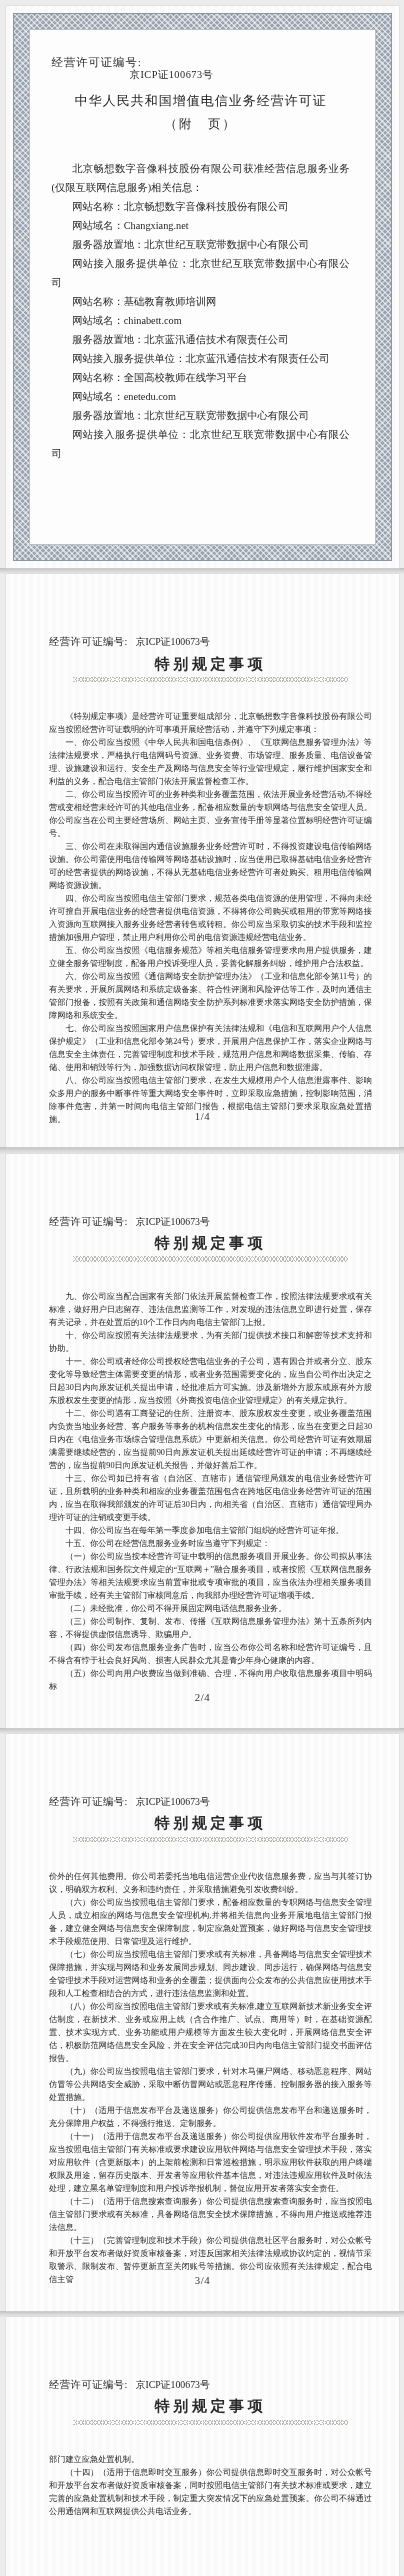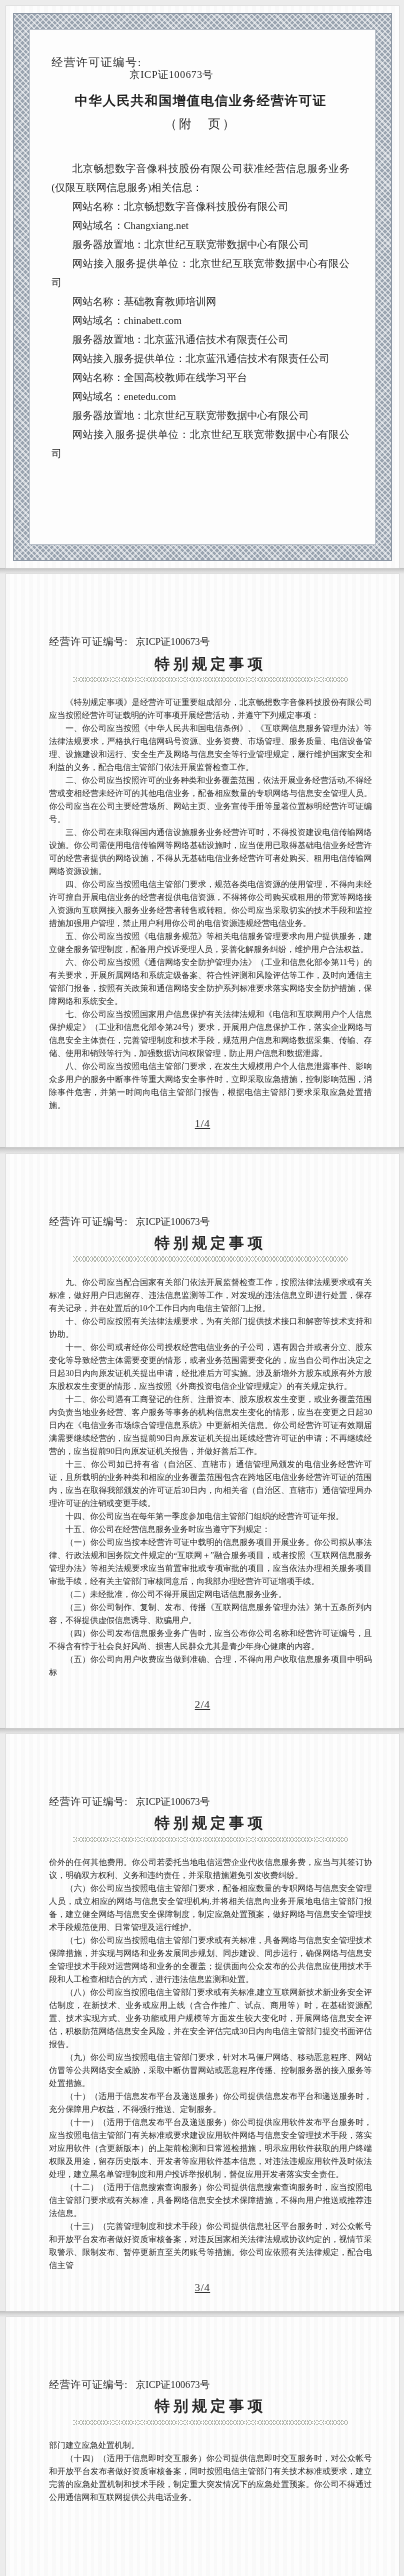--- a/index.html
+++ b/index.html
@@ -43,21 +43,21 @@
     border:0.5px solid #b9c0c9;
   }
   .cert-content {
     position:absolute; inset:24px;
     padding:25px 25px 0 21.6px;
     box-sizing:border-box;
   }
   .cert-license-label { font-size:11.3px; letter-spacing:1px; }
   .cert-license-number { font-size:10.3px; margin:-2.1px 0 0 78px; letter-spacing:0.5px; }
   .cert-title {
-    text-align:center; font-size:13px; font-weight:bold;
+    text-align:center; font-size:13px; font-weight:normal;
     letter-spacing:1px; margin-top:10.3px; color:#222;
   }
   .cert-subtitle {
     text-align:center; font-size:12.4px; font-weight:normal;
     letter-spacing:2.1px; margin-top:5.2px;
   }
   .cert-body {
     width:298px; margin-top:26px;
     font-size:10.3px; line-height:19px;
     text-align:justify;
@@ -74,31 +74,31 @@
     letter-spacing:3.6px; margin-top:5.2px; color:#2a2a2a;
   }
   .rules-divider {
     height:5.2px; width:275px; margin:3.6px auto 0;
     background:
       repeating-linear-gradient(120deg, #a9aea4 0 0.8px, rgba(0,0,0,0) 0.8px 3.1px),
       repeating-linear-gradient(60deg, #b2b7ac 0 0.8px, rgba(0,0,0,0) 0.8px 3.1px);
     opacity:.85;
   }
   .rules-body {
-    margin-top:14px;
+    margin-top:28px;
     font-size:8.2px; line-height:13px;
     text-align:justify; color:#242424;
   }
   .rules-body p { margin:0; text-indent:2em; }
   .rules-body p.cont { text-indent:0; }
   .page-number {
     position:absolute; left:0; right:0; text-align:center;
     font-size:10.8px; letter-spacing:0.5px; color:#333;
   }
-  .pn-high { bottom:18px;text-decoration:underline; }
+  .pn-high { bottom:25px; }
   .h2 { height:573px; }
   .h3 { height:574px; }
   .h4 { height:577px; }
   .h5 { height:554px; }
 </style>
 </head>
 <body>
 
 <div class="stack">
   <div class="top-margin"></div>

